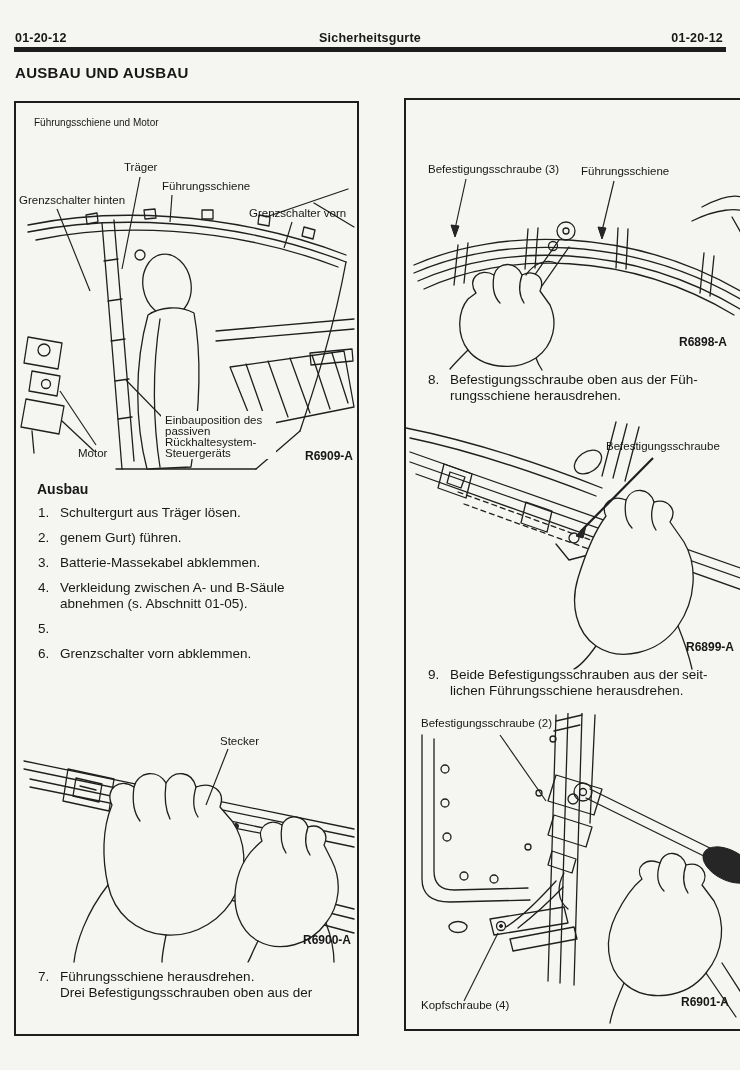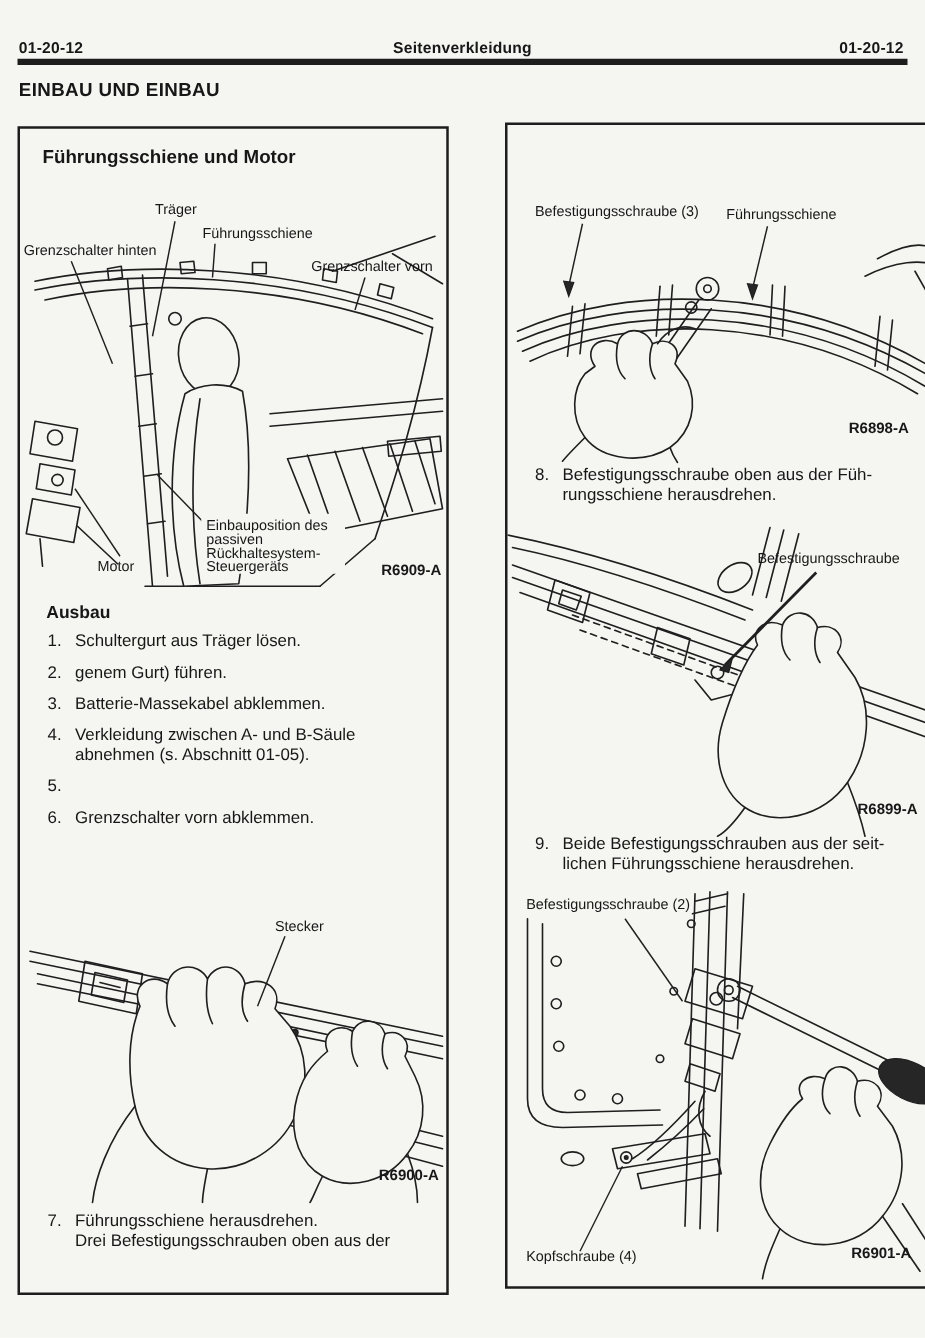--- a/index.html
+++ b/index.html
@@ -7,21 +7,21 @@
         font-family:"Liberation Sans",sans-serif;color:#171717;overflow:hidden;}
   .hdr{position:absolute;top:31px;font-weight:bold;font-size:12.5px;letter-spacing:.2px;}
   .hdr-left{left:15px;}
   .hdr-center{left:0;right:0;text-align:center;}
   .hdr-right{right:17px;}
   .hdr-rule{position:absolute;left:14px;width:712px;top:47px;height:5px;background:#1d1d1d;}
   .section-title{position:absolute;left:15px;top:64px;font-weight:bold;font-size:15px;letter-spacing:.3px;}
   .panel{position:absolute;border:2px solid #1d1d1d;}
   #left-panel{left:14px;top:101px;width:341px;height:931px;}
   #right-panel{left:373px;top:98px;width:344px;height:929px;margin-left:31px;}
-  .panel-title{position:absolute;left:18px;top:14px;font-weight:bold;font-size:15px;}
+  .panel-title{position:absolute;left:18px;top:14px;font-weight:normal;font-size:10px;}
   .heading{position:absolute;font-weight:bold;font-size:14px;}
   .fig{position:absolute;left:0;}
   svg{display:block;}
   svg *{vector-effect:non-scaling-stroke;}
   .art{stroke:#1f1f1f;stroke-width:1.3;fill:none;stroke-linecap:round;stroke-linejoin:round;}
   .lead{stroke:#1f1f1f;stroke-width:1.15;fill:none;}
   .thick{stroke-width:2.2;}
   .blob{fill:#f5f5f1;stroke:#1f1f1f;stroke-width:1.3;stroke-linejoin:round;}
   .solid{fill:#262626;stroke:#1f1f1f;}
   .paperpatch{fill:#f5f5f1;stroke:none;}
@@ -31,24 +31,24 @@
   .step{display:flex;margin-bottom:9px;font-size:13.5px;line-height:16px;}
   .step-num{width:22px;flex:none;}
   .step-text{flex:1;}
 </style>
 </head>
 <body>
 
 <div class="page">
 
   <div class="hdr hdr-left">01-20-12</div>
-  <div class="hdr hdr-center">Seitenverkleidung</div>
+  <div class="hdr hdr-center">Sicherheitsgurte</div>
   <div class="hdr hdr-right">01-20-12</div>
   <div class="hdr-rule"></div>
-  <div class="section-title">EINBAU UND EINBAU</div>
+  <div class="section-title">AUSBAU UND AUSBAU</div>
 
   <div class="panel" id="left-panel">
     <div class="panel-title">Führungsschiene und Motor</div>
 
     <svg class="fig" style="top:48px;" width="341" height="332" viewBox="0 0 341 332">
       <g class="art">
 
         <path d="M12,74 C90,58 210,58 330,104"></path>
         <path d="M12,81 C90,65 210,65 330,111"></path>
         <path d="M20,89 C95,73 210,73 322,116"></path>

